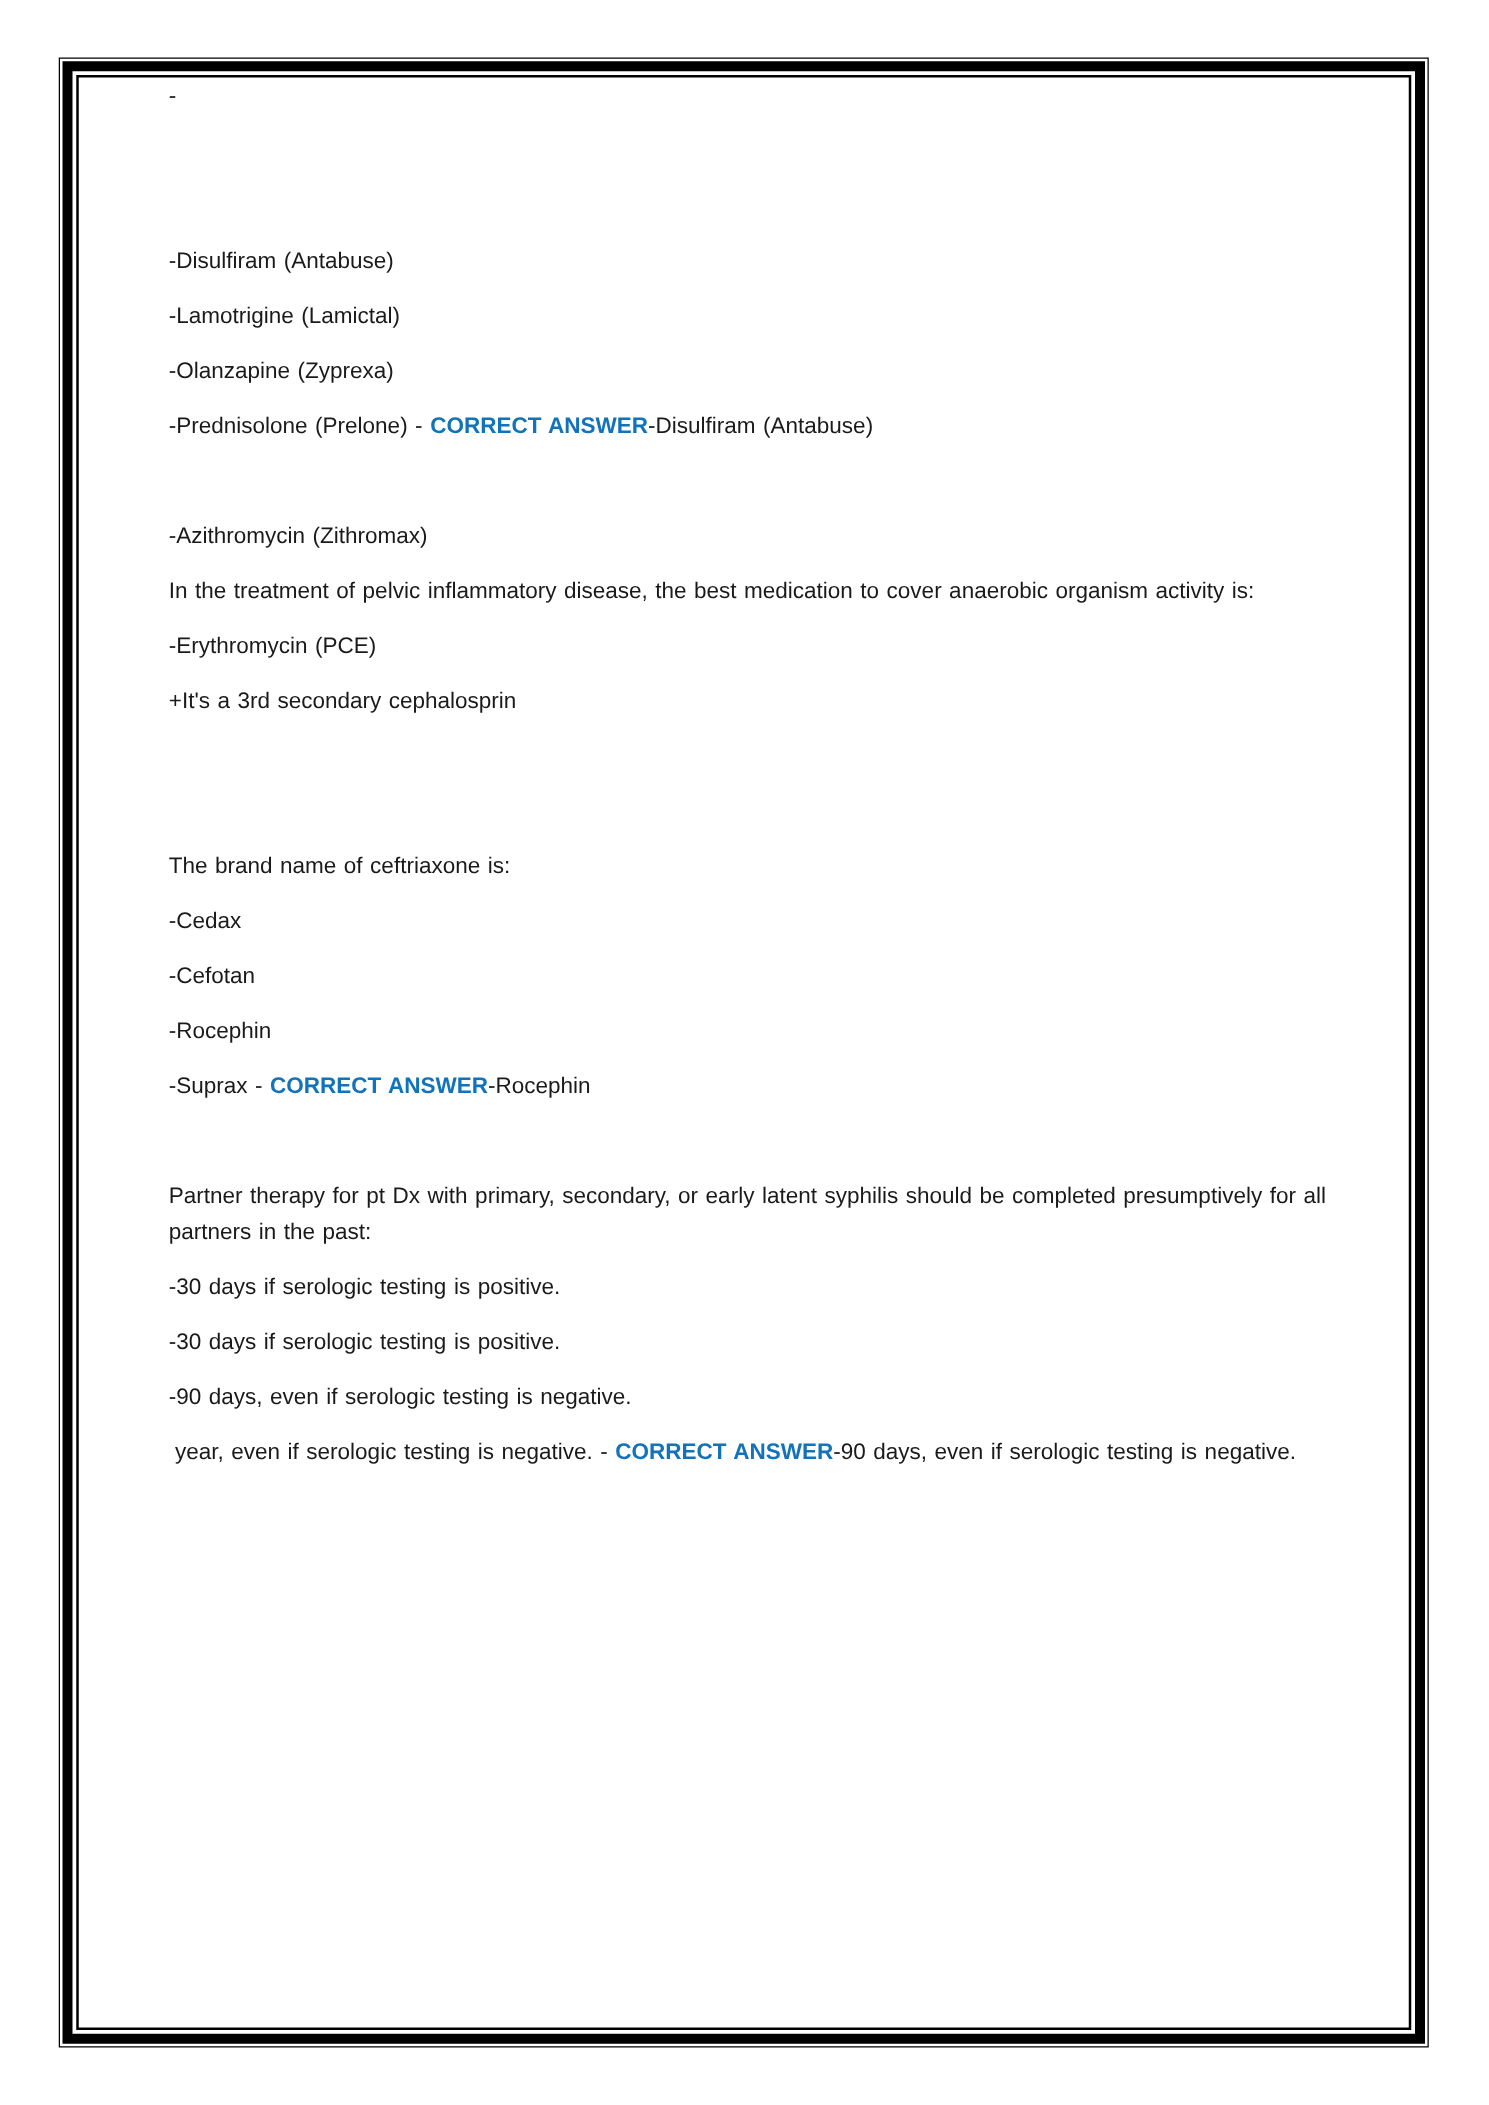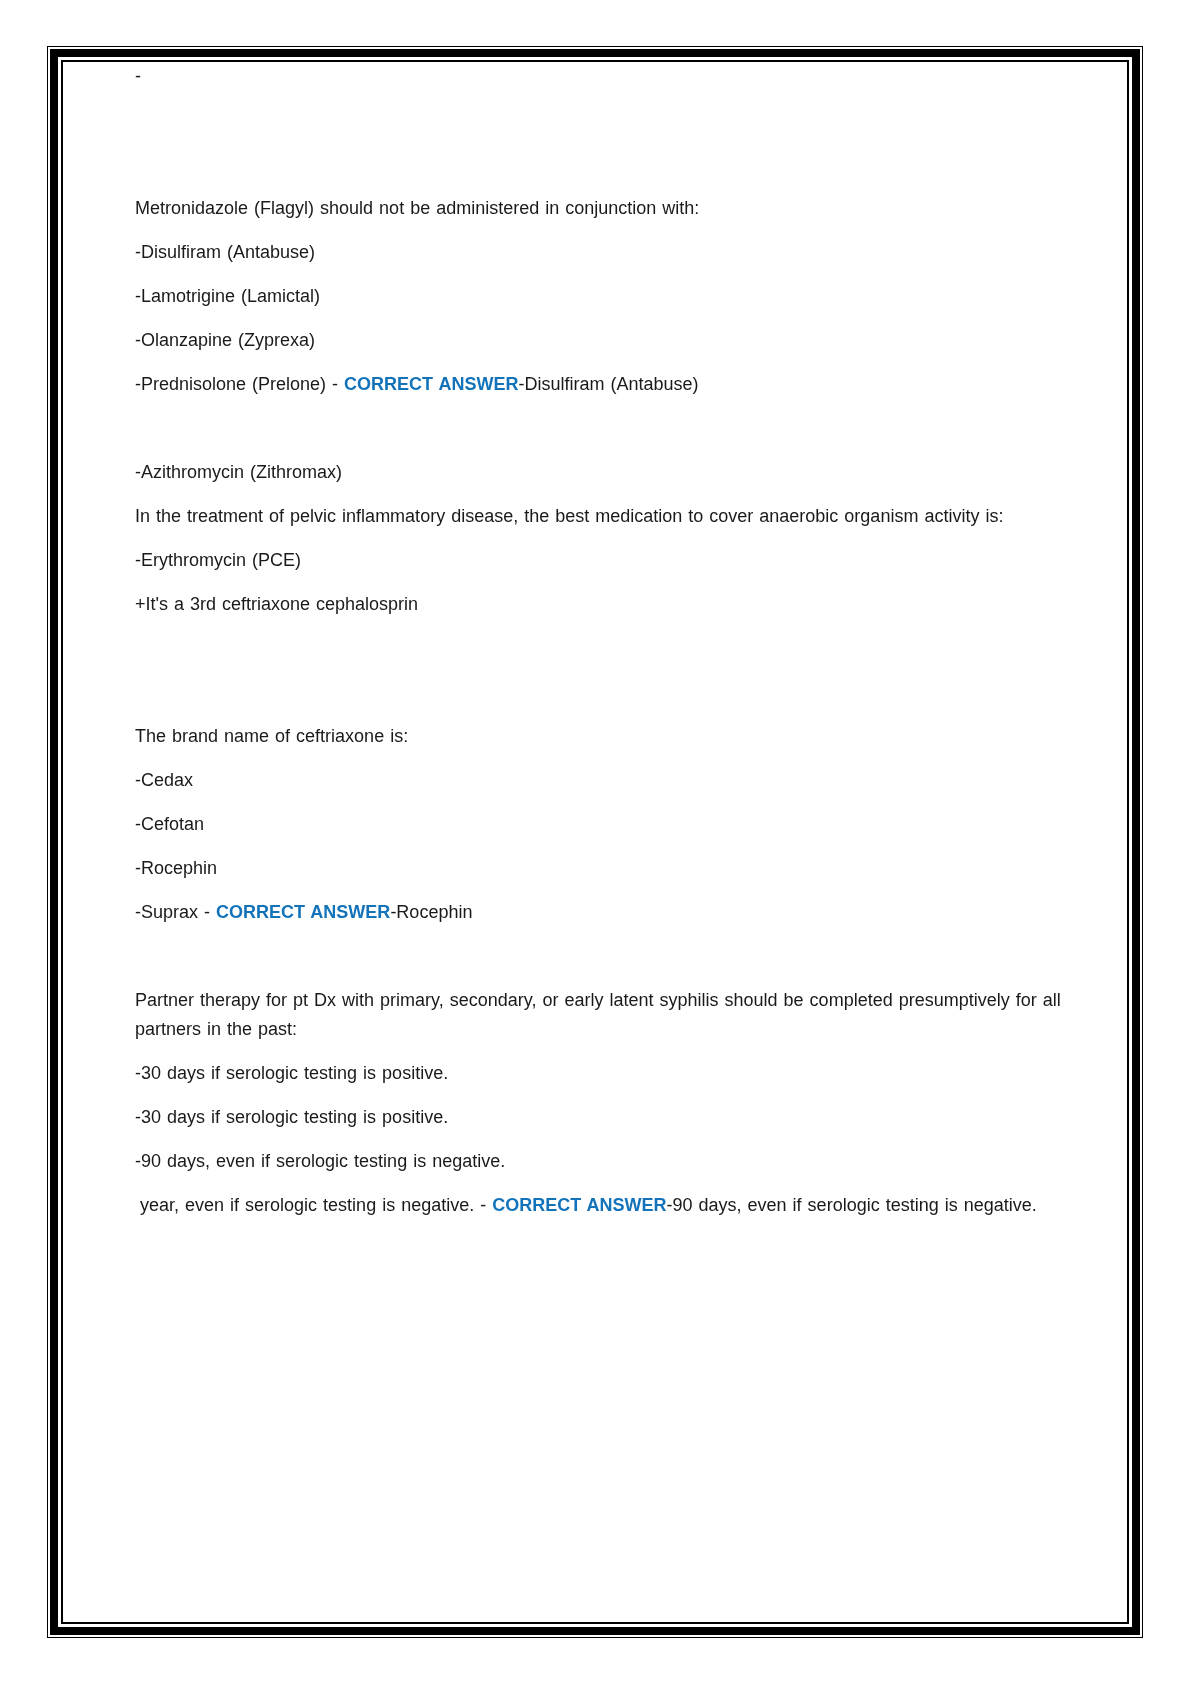--- a/index.html
+++ b/index.html
@@ -56,30 +56,29 @@
 </head>
 <body>
 
 <div class="page-frame">
   <div class="page-frame-mid">
     <div class="page-frame-inner">
       <div class="doc-content">
           <p><span>-</span></p>
           <p><span></span></p>
           <p><span></span></p>
-          <p><span>Metronidazole (Flagyl) should not be administered in conjunction with:</span></p>
           <p><span>-Disulfiram (Antabuse)</span></p>
           <p><span>-Lamotrigine (Lamictal)</span></p>
           <p><span>-Olanzapine (Zyprexa)</span></p>
           <p><span>-Prednisolone (Prelone) - </span><span class="answer" style="color: rgb(18, 115, 186);">CORRECT ANSWER</span><span>-Disulfiram (Antabuse)</span></p>
           <p><span></span></p>
           <p><span>-Azithromycin (Zithromax)</span></p>
           <p><span>In the treatment of pelvic inflammatory disease, the best medication to cover anaerobic organism activity is:</span></p>
           <p><span>-Erythromycin (PCE)</span></p>
-          <p><span>+It's a 3rd ceftriaxone cephalosprin</span></p>
+          <p><span>+It's a 3rd secondary cephalosprin</span></p>
           <p><span></span></p>
           <p><span></span></p>
           <p><span>The brand name of ceftriaxone is:</span></p>
           <p><span>-Cedax</span></p>
           <p><span>-Cefotan</span></p>
           <p><span>-Rocephin</span></p>
           <p><span>-Suprax - </span><span class="answer" style="color: rgb(18, 115, 186);">CORRECT ANSWER</span><span>-Rocephin</span></p>
           <p><span></span></p>
           <p><span>Partner therapy for pt Dx with primary, secondary, or early latent syphilis should be completed presumptively for all partners in the past:</span></p>
           <p><span>-30 days if serologic testing is positive.</span></p>

